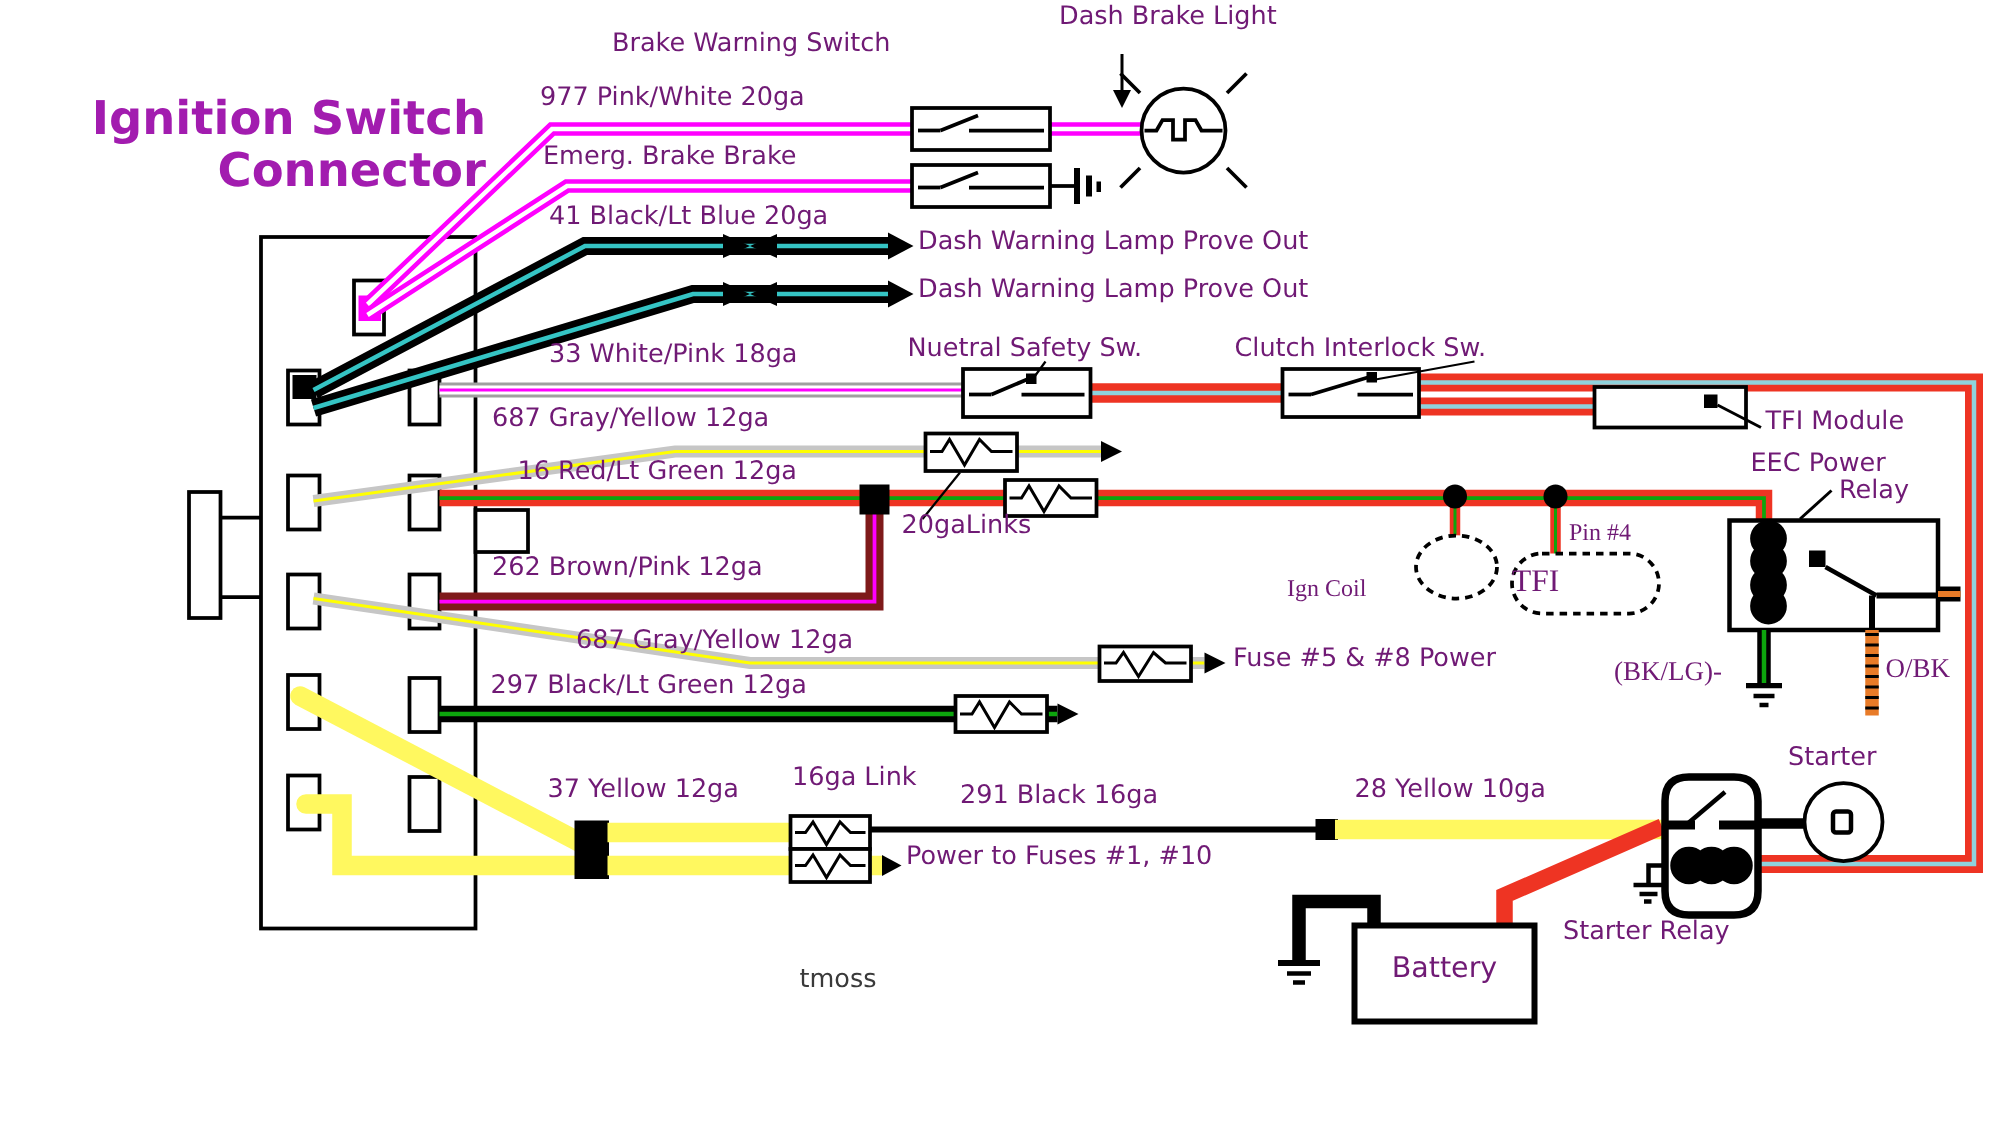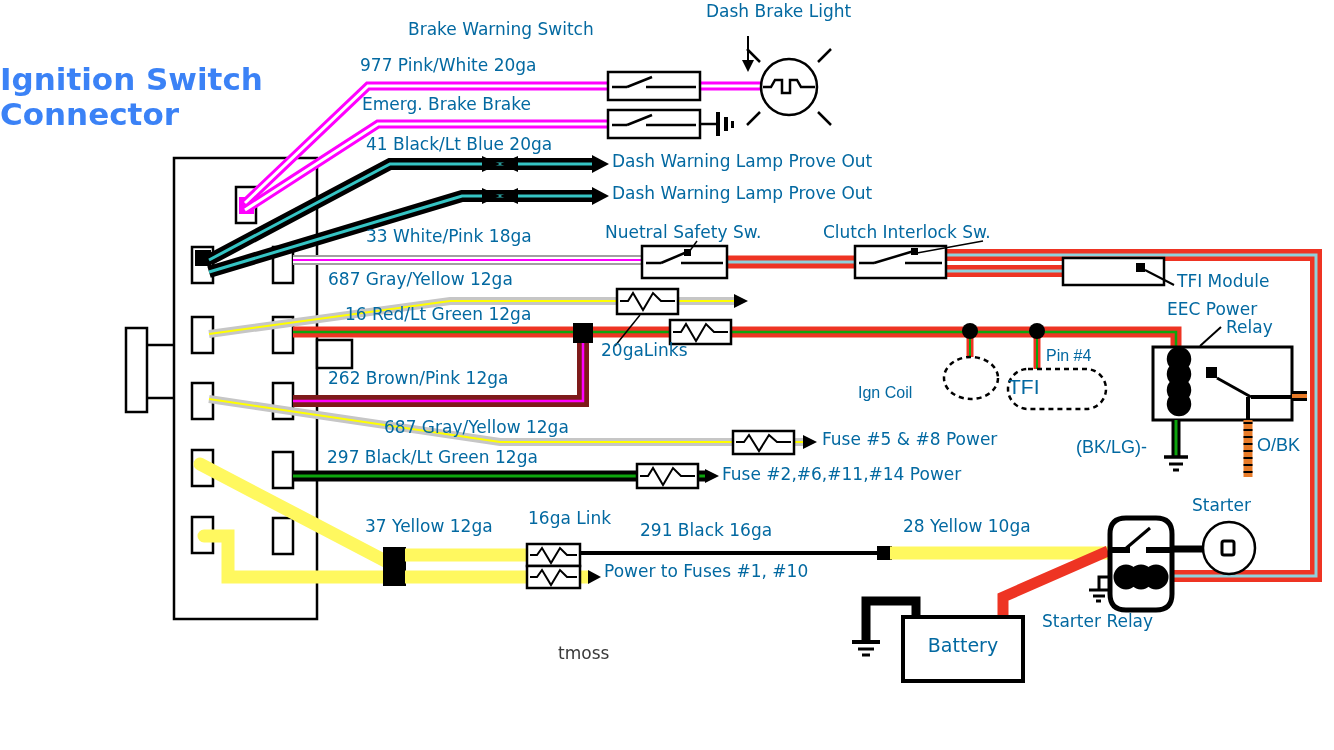--- a/index.html
+++ b/index.html
@@ -8,27 +8,27 @@
   svg{position:absolute;left:0;top:0;}
   svg line,svg polyline,svg path{fill:none;}
   .s-mag{stroke:var(--c-magenta)} .s-wht{stroke:var(--c-white)} .s-blk{stroke:var(--c-black)}
   .s-cyn{stroke:var(--c-cyan)}   .s-ltb{stroke:var(--c-lt_blue)} .s-red{stroke:var(--c-red)}
   .s-grn{stroke:var(--c-green)}  .s-yel{stroke:var(--c-yellow)}  .s-pyl{stroke:var(--c-pale_yellow)}
   .s-gry{stroke:var(--c-gray)}   .s-gre{stroke:var(--c-gray_edge)} .s-mar{stroke:var(--c-maroon)}
   .s-org{stroke:var(--c-orange)}
   .f-blk{fill:var(--c-black);stroke:none} .f-mag{fill:var(--c-magenta);stroke:none}
   .box{fill:var(--c-white);stroke:var(--c-black);}
   .dash{stroke-dasharray:5 4;}
-  .lbl{position:absolute;white-space:nowrap;font-size:17px;color:#0369a1;line-height:1.05;}
-  .serif{font-family:Liberation Sans, sans-serif;font-size:18px;}
-  .title{position:absolute;left:0;top:62px;width:324px;text-align:left;
-         font-weight:bold;font-size:31px;line-height:35px;color:#3b82f6;}
+  .lbl{position:absolute;white-space:nowrap;font-size:17px;color:#701a75;line-height:1.05;}
+  .serif{font-family:Liberation Serif, serif;font-size:18px;}
+  .title{position:absolute;left:0;top:62px;width:324px;text-align:right;
+         font-weight:bold;font-size:31px;line-height:35px;color:#a21caf;}
   .battery-lbl{position:absolute;left:903px;top:636px;width:120px;text-align:center;font-size:19px;}
   .tfi-lbl{position:absolute;left:1008px;top:376px;width:98px;text-align:left;}
-  .sig{color:var(--c-signature_gray);margin-left:25px;}
+  .sig{color:var(--c-signature_gray);}
 </style>
 </head>
 <body>
 
 <div class="canvas">
 
 <svg width="1334" height="750" viewBox="0 0 1334 750">
 
   <g>
     <rect class="box" stroke-width="2.5" x="174" y="158" width="143" height="461"></rect>
@@ -320,21 +320,20 @@
 <div class="lbl" style="left:1226px;top:319px">Relay</div>
 <div class="lbl" style="left:328px;top:370px">262 Brown/Pink 12ga</div>
 <div class="lbl serif" style="left:858px;top:385px;font-size:16px">Ign Coil</div>
 <div class="lbl serif" style="left:1046px;top:348px;font-size:16px">Pin #4</div>
 <div class="lbl serif tfi-lbl" style="font-size:21px">TFI</div>
 <div class="lbl" style="left:384px;top:419px">687 Gray/Yellow 12ga</div>
 <div class="lbl" style="left:822px;top:431px">Fuse #5 &amp; #8 Power</div>
 <div class="lbl serif" style="left:1076px;top:438px">(BK/LG)-</div>
 <div class="lbl serif" style="left:1257px;top:436px">O/BK</div>
 <div class="lbl" style="left:327px;top:449px">297 Black/Lt Green 12ga</div>
-<div class="lbl" style="left:722px;top:466px">Fuse #2,#6,#11,#14 Power</div>
 <div class="lbl" style="left:1192px;top:497px">Starter</div>
 <div class="lbl" style="left:365px;top:518px">37 Yellow 12ga</div>
 <div class="lbl" style="left:528px;top:510px">16ga Link</div>
 <div class="lbl" style="left:640px;top:522px">291 Black 16ga</div>
 <div class="lbl" style="left:903px;top:518px">28 Yellow 10ga</div>
 <div class="lbl" style="left:604px;top:563px">Power to Fuses #1, #10</div>
 <div class="lbl" style="left:1042px;top:613px">Starter Relay</div>
 <div class="lbl battery-lbl">Battery</div>
 <div class="lbl sig" style="left:533px;top:645px">tmoss</div>
 

